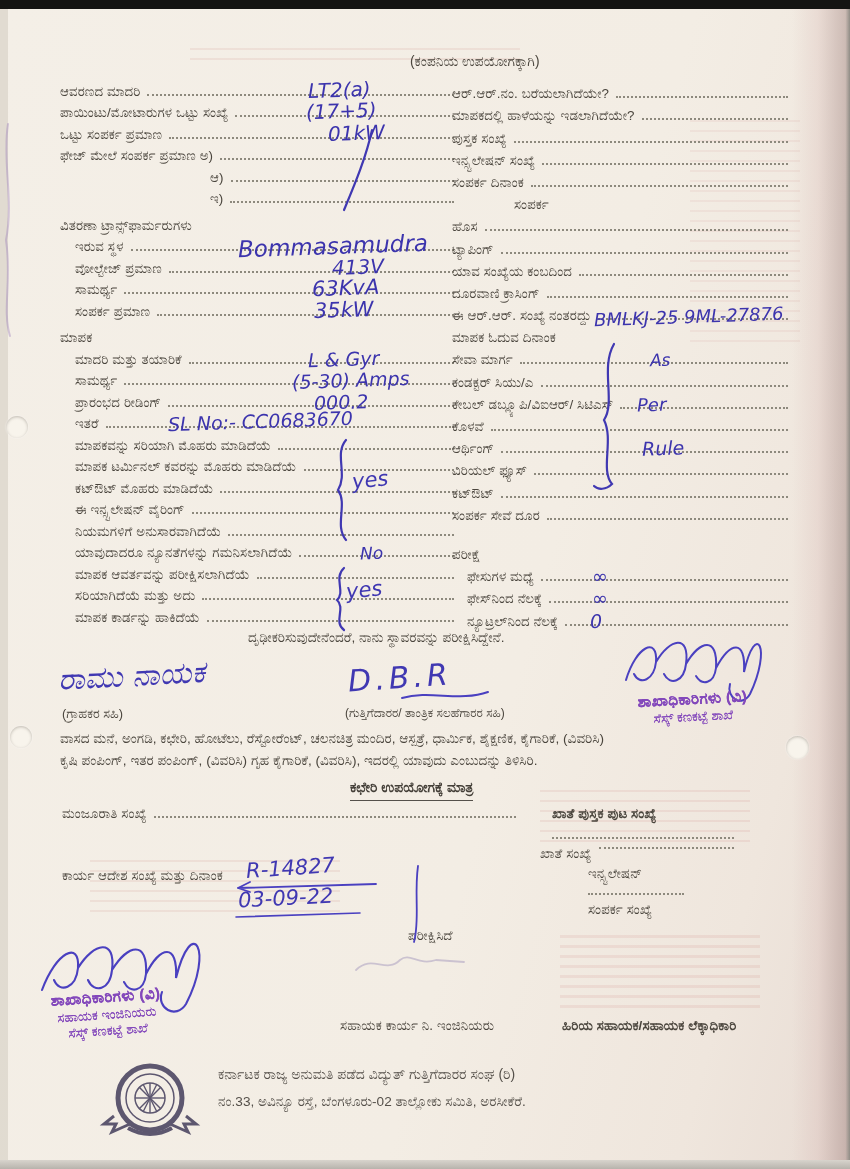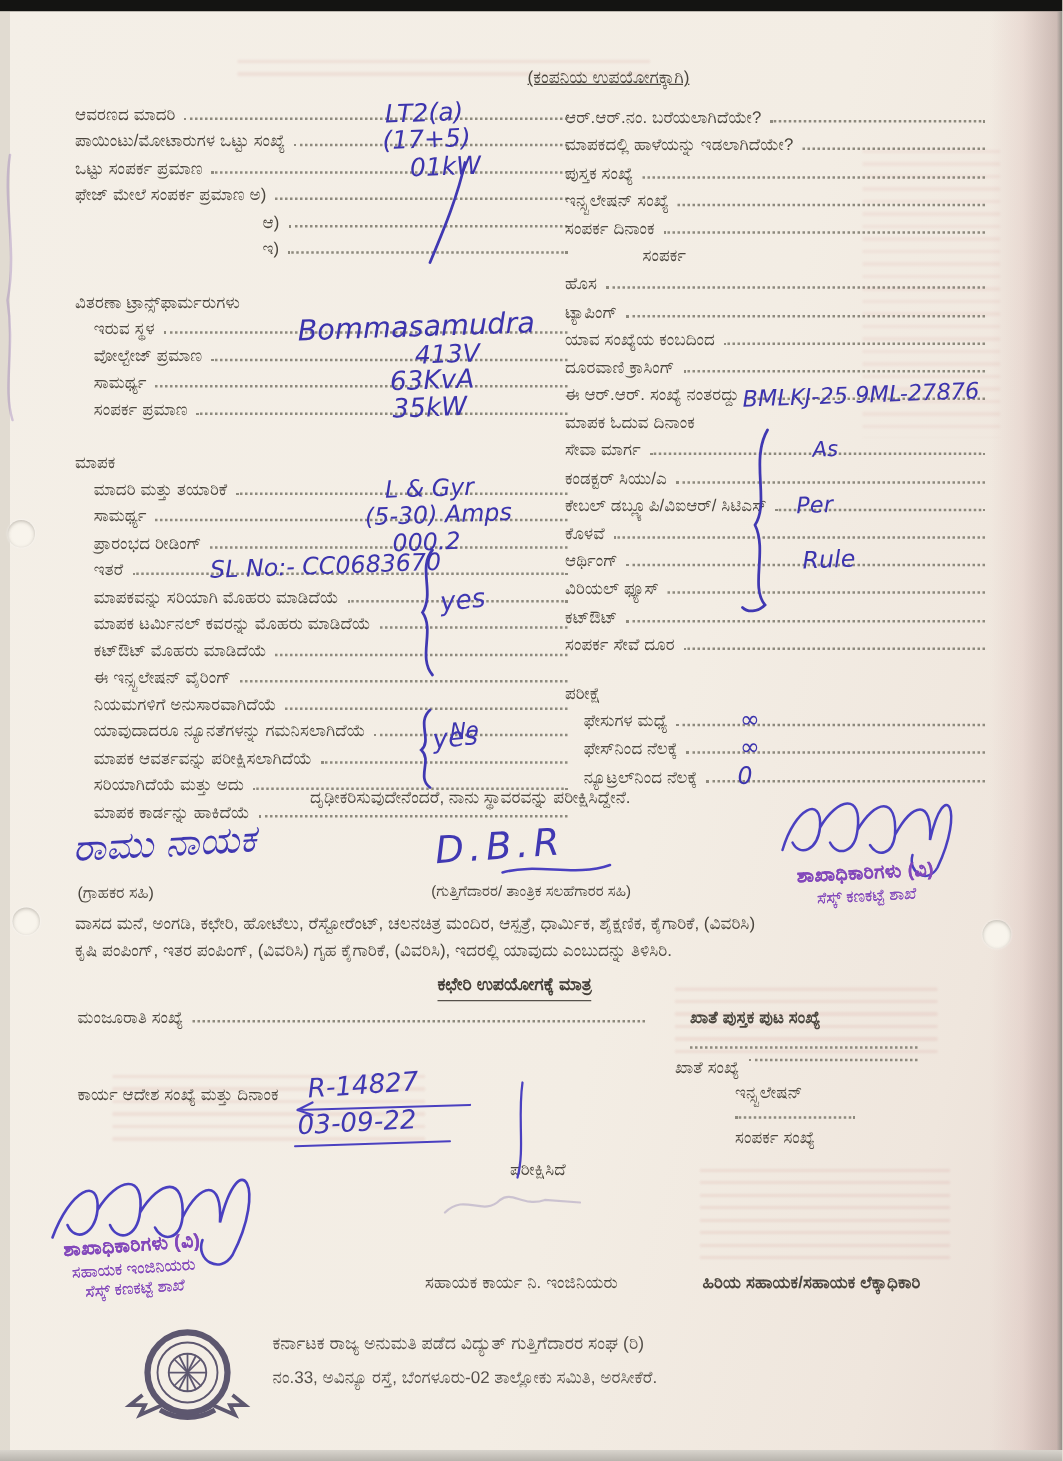--- a/index.html
+++ b/index.html
@@ -23,21 +23,21 @@
   .ghost.pink{opacity:.10}
   
   .col{position:absolute;}
   .row{display:flex;align-items:flex-end;position:relative;height:21.5px;}
   .rrow{height:22.2px;}
   .lbl{font-size:13.4px;color:#4a453d;white-space:nowrap;letter-spacing:.1px;}
   .dots{flex:1;border-bottom:2px dotted #8d897d;margin:0 6px 4px 7px;height:1px;min-width:18px;}
   .ind{padding-left:15px;}
   .ind2{padding-left:150px;}
   .subind{padding-left:62px;}
-  .hdrgap{margin-top:21px;}
+  .hdrgap{margin-top:5px;}
   .biggap{margin-top:17px;}
   .hw{position:absolute;bottom:-2px;font-family:"DejaVu Sans",sans-serif;font-style:italic;
       color:#3c34ad;white-space:nowrap;font-size:18px;transform:rotate(-2deg);z-index:3;}
   .abs{position:absolute;}
   .ptext{font-size:13.4px;color:#4a453d;white-space:nowrap;}
   .center-line{font-size:13.6px;color:#4a453d;}
   .stamp{color:#8348bb;text-align:center;line-height:1.25;transform:rotate(-3deg);
          text-shadow:0 0 .5px #8348bb;z-index:4;}
   .stamp .s1{font-size:15px;font-weight:bold;letter-spacing:.5px;}
   .stamp .s2{font-size:13px;}
@@ -58,21 +58,21 @@
   <div class="hole" style="left:6px;top:416px;width:22px;height:22px;"></div>
   <div class="hole" style="left:10px;top:726px;width:22px;height:22px;"></div>
   <div class="hole" style="left:786px;top:736px;width:23px;height:23px;"></div>
 
   <div class="ghost pink" style="left:190px;top:48px;width:330px;height:13px;"></div>
   <div class="ghost pink" style="left:90px;top:860px;width:250px;height:60px;"></div>
   <div class="ghost pink" style="left:560px;top:935px;width:200px;height:75px;"></div>
   <div class="ghost pink" style="left:540px;top:790px;width:210px;height:55px;"></div>
   <div class="ghost pink" style="left:690px;top:120px;width:110px;height:230px;opacity:.07;"></div>
 
-  <div class="abs ptext" style="left:422px;top:54px;font-size:13.8px;text-decoration:underline;">(ಕಂಪನಿಯ ಉಪಯೋಗಕ್ಕಾಗಿ)</div>
+  <div class="abs ptext" style="left:410px;top:54px;font-size:13.8px;">(ಕಂಪನಿಯ ಉಪಯೋಗಕ್ಕಾಗಿ)</div>
 
   <div class="col" style="left:60px;top:78px;width:400px;">
     <div class="row">
         <span class="lbl">ಆವರಣದ ಮಾದರಿ</span>
         <span class="dots"></span>
         <span class="hw" style="left:248px;font-size:20px;">LT2(a)</span>
       </div>
     <div class="row">
         <span class="lbl">ಪಾಯಿಂಟು/ಮೋಟಾರುಗಳ ಒಟ್ಟು ಸಂಖ್ಯೆ</span>
         <span class="dots"></span>

